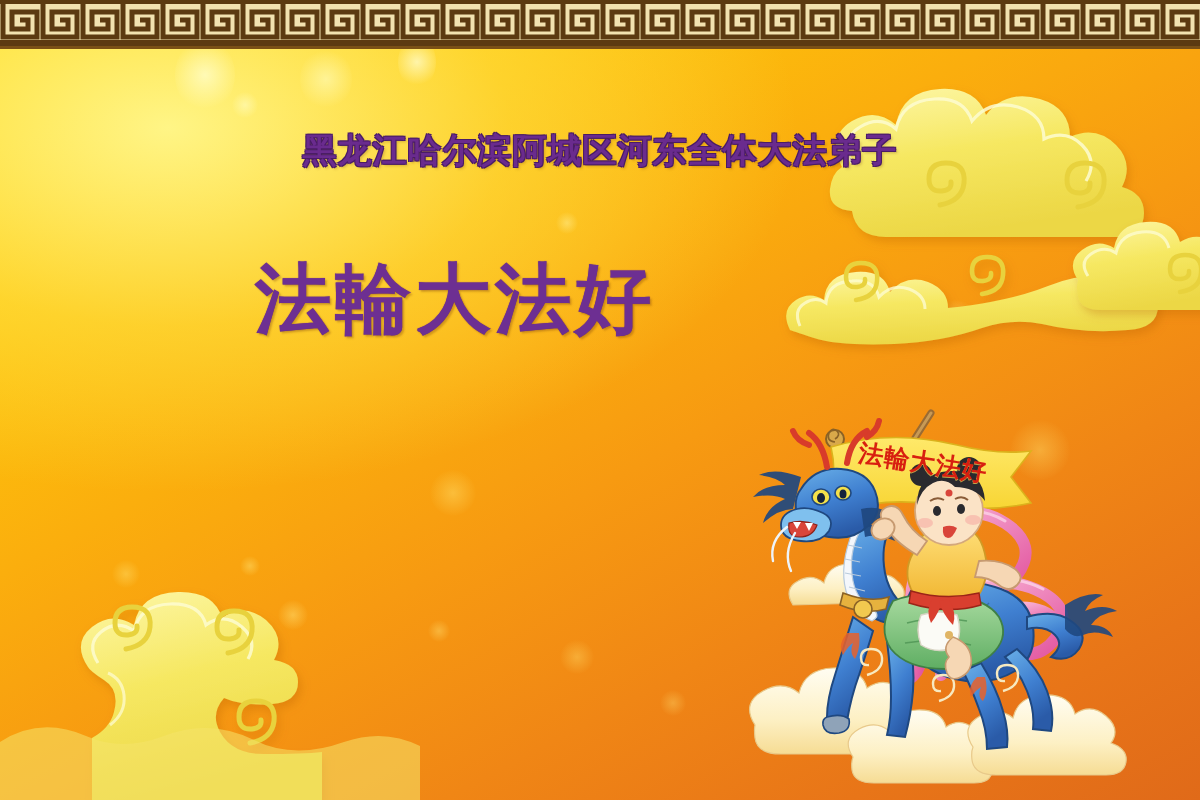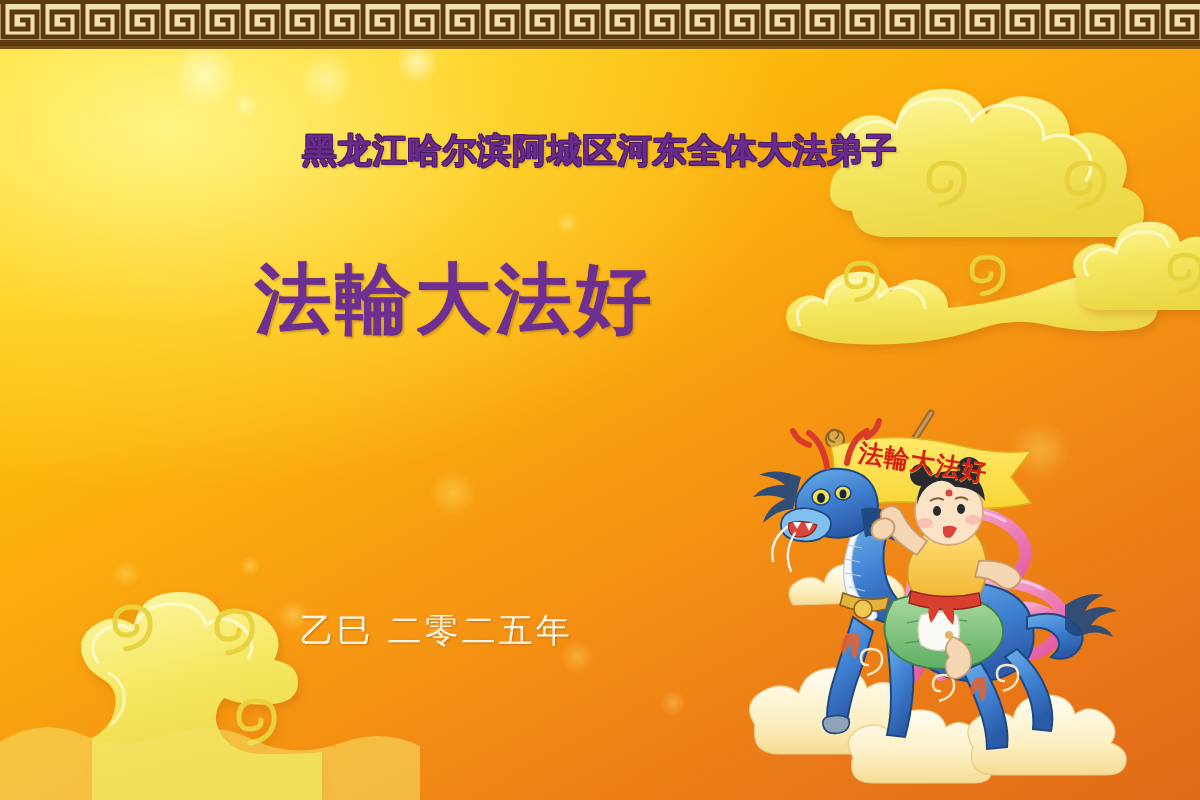--- a/index.html
+++ b/index.html
@@ -297,21 +297,20 @@
       <rect x="0" y="0" width="1200" height="36" fill="url(#meander)"></rect>
     </svg>
   </div>
 
   <div id="header-line">黑龙江哈尔滨阿城区河东全体大法弟子</div>
 
   <div id="greeting-block">
     <div id="greeting-1" class="greeting-line">法輪大法好</div>
   </div>
 
-  <div id="date-line">乙巳 二零二五年</div>
 
   <svg id="illustration" viewBox="0 0 400 390">
     <defs>
       <linearGradient id="flagG" x1="0" y1="0" x2="0" y2="1">
         <stop offset="0%" stop-color="#ffe96a"></stop>
         <stop offset="100%" stop-color="#f7d32e"></stop>
       </linearGradient>
       <linearGradient id="dragG" x1="0" y1="0" x2="0.4" y2="1">
         <stop offset="0%" stop-color="#6ab0e8"></stop>
         <stop offset="55%" stop-color="#3f7fd0"></stop>

